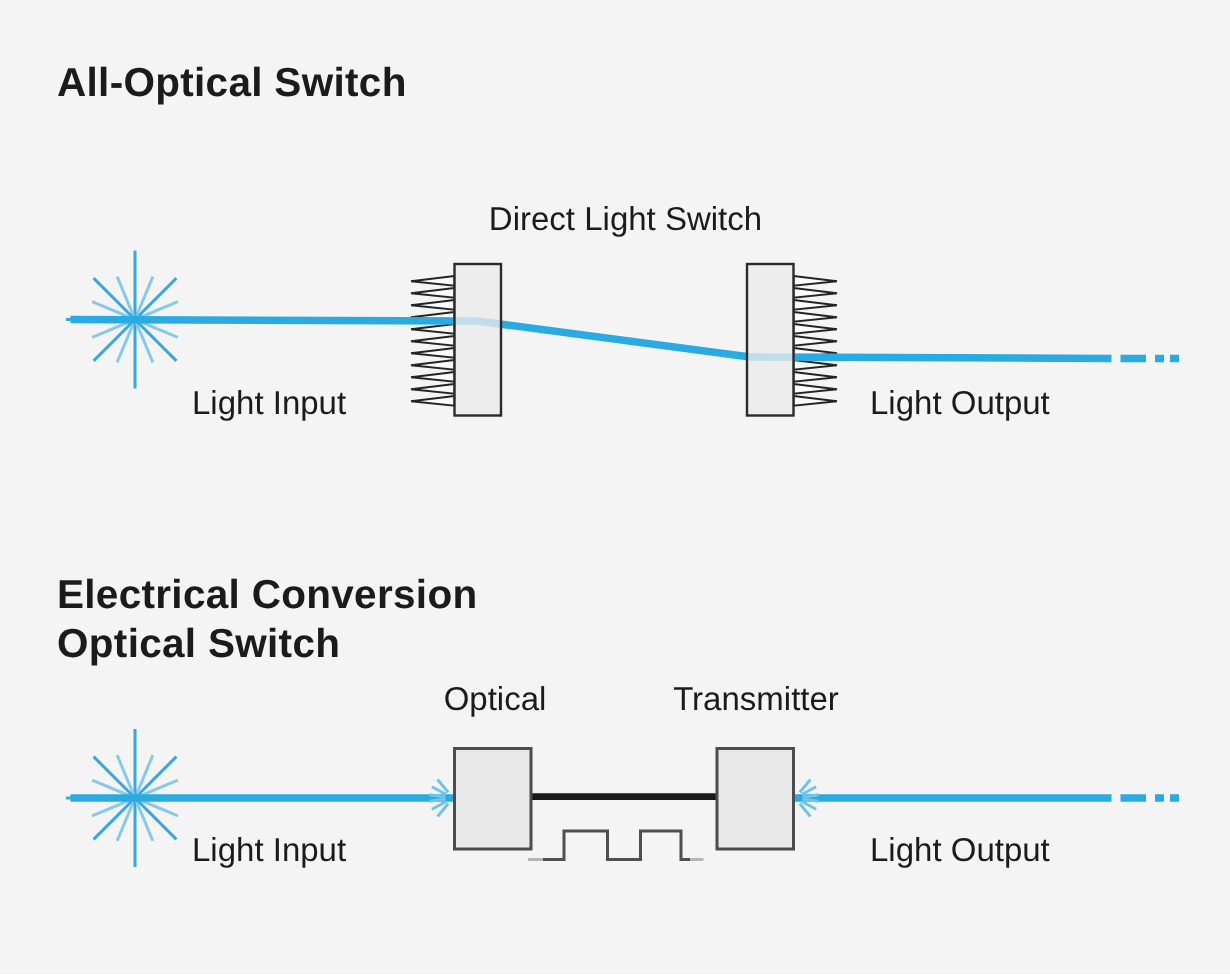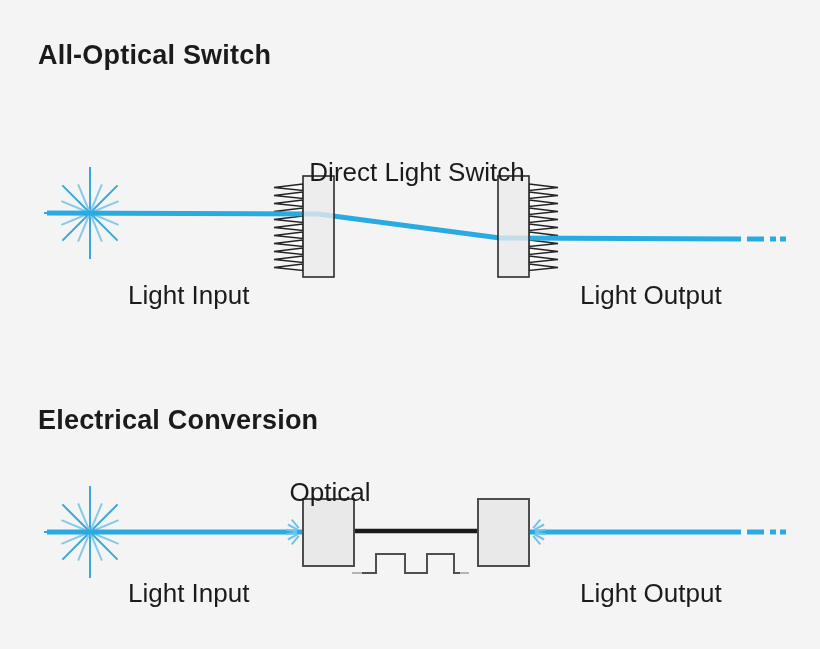--- a/index.html
+++ b/index.html
@@ -5,21 +5,21 @@
   html,body{margin:0;padding:0;}
   body{background:#ddd;font-family:"Liberation Sans",sans-serif;}
   #stage{
     position:relative;width:820px;height:649px;overflow:hidden;
     background:var(--bg,#f5f4f5);color:var(--text,#1b1b1b);
     font-family:"Liberation Sans",sans-serif;
   }
   #diagram-svg{position:absolute;left:0;top:0;}
   .label{position:absolute;white-space:nowrap;line-height:1.15;}
   .section-title{font-size:27px;font-weight:600;letter-spacing:.2px;}
-  .sub-label{font-size:26px;font-weight:400;margin-top:25px;}
+  .sub-label{font-size:22px;font-weight:400;}
   .centered{transform:translateX(-50%);}
 </style>
 </head>
 <body>
 
 <div id="stage" style="--bg: #f5f4f5; --text: #1b1b1b;">
 
   <svg id="diagram-svg" width="820" height="649" viewBox="0 0 820 649">
 
     <g>
@@ -141,24 +141,26 @@
   </svg>
 
   <div class="label section-title" style="left:38px;top:40px;">All-Optical Switch</div>
 
   <div class="label sub-label centered" style="left:417px;top:133px;">Direct Light Switch</div>
 
   <div class="label sub-label" style="left:128px;top:256px;">Light Input</div>
 
   <div class="label sub-label" style="left:580px;top:256px;">Light Output</div>
 
-  <div class="label section-title" style="left:38px;top:380px;line-height:1.22;margin-top:24px;">
+  <div class="label section-title" style="left:38px;top:380px;line-height:1.22;">
     <div>Electrical Conversion</div>
+    <div>Optical Switch</div>
   </div>
 
   <div class="label sub-label centered" style="left:330px;top:453px;">Optical</div>
 
+  <div class="label sub-label centered" style="left:504px;top:453px;">Transmitter</div>
 
   <div class="label sub-label" style="left:128px;top:554px;">Light Input</div>
 
   <div class="label sub-label" style="left:580px;top:554px;">Light Output</div>
 
 </div>
 
 </body></html>

